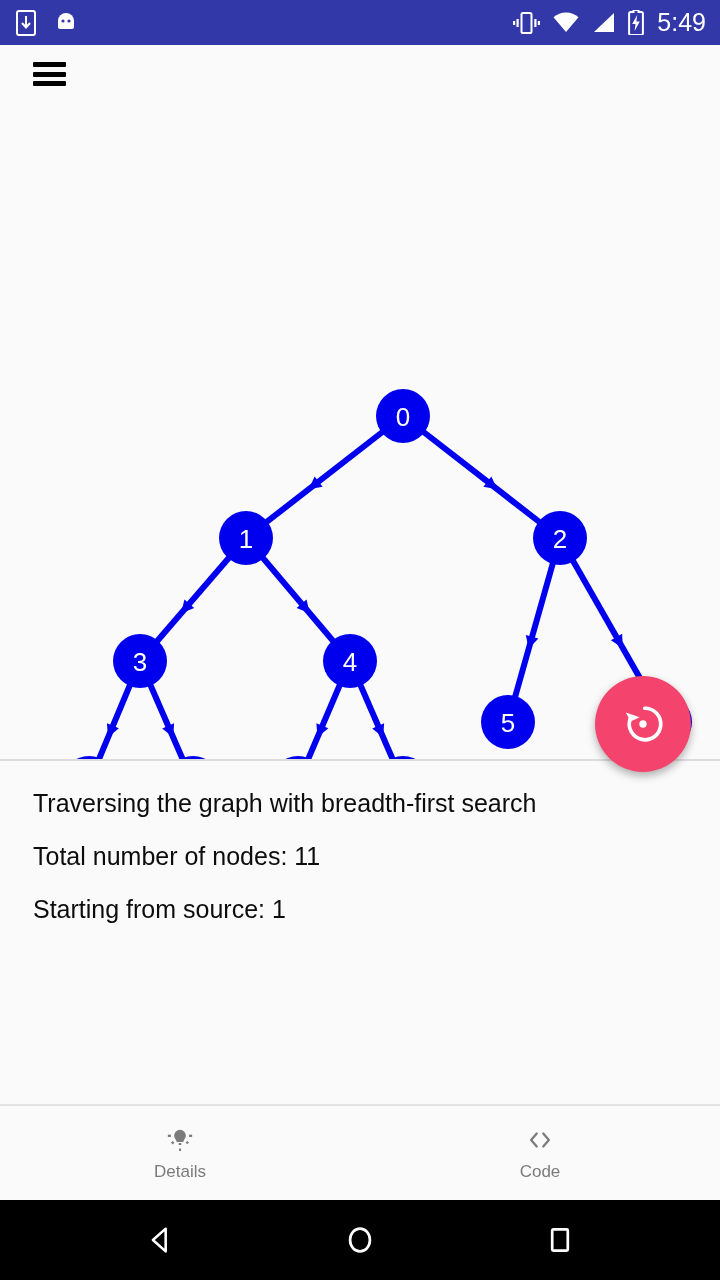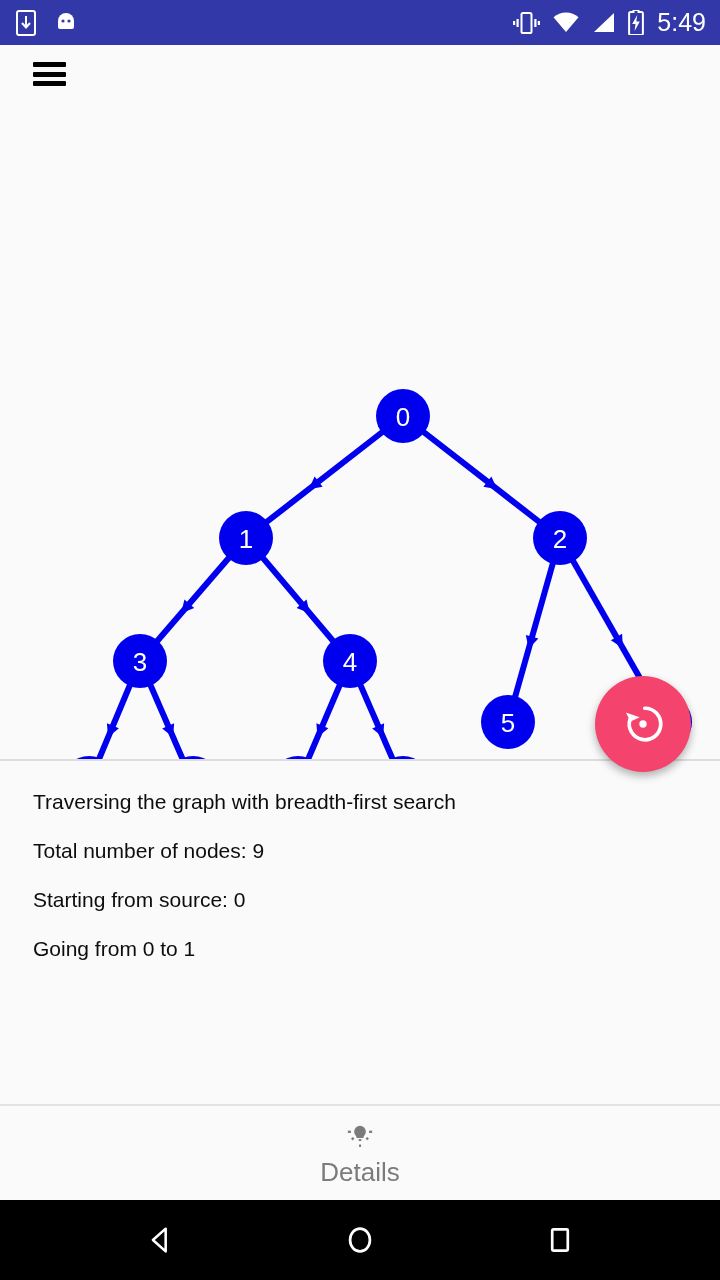--- a/index.html
+++ b/index.html
@@ -77,42 +77,42 @@
   }
 
   
   .log-panel {
     flex: 1 1 auto;
     background: #fafafa;
     padding: 30px 0 0 33px;
     overflow: hidden;
   }
   .log-line {
-    font-size: 21px;
+    font-size: 25px;
     color: #0d0d0d;
     line-height: 1;
     margin-bottom: 28px;
     white-space: nowrap;
   }
 
   
   .bottom-nav {
     flex: 0 0 96px;
     background: #fafafa;
     border-top: 2px solid #e2e2e2;
     display: flex; align-items: stretch;
   }
   .tab {
     flex: 1 1 0;
     display: flex; flex-direction: column;
     align-items: center; justify-content: center;
     gap: 9px;
     cursor: pointer;
   }
-  .tab-label { font-size: 26px; line-height: 1; }
+  .tab-label { font-size: 17px; line-height: 1; }
   .tab.inactive .tab-label { color: #7b7b7b; }
   .tab.active .tab-label { color: #3f51d5; }
   .tab-icon { height: 28px; display: flex; align-items: center; justify-content: center; }
 
   
   .android-nav {
     flex: 0 0 80px;
     background: #000000;
     display: flex; align-items: center; justify-content: space-around;
     padding: 0 60px;
@@ -216,42 +216,50 @@
   <div class="fab">
     <svg width="42" height="42" viewBox="0 0 24 24">
       <path d="M13 3 A9 9 0 1 1 4.6 9.2" fill="none" stroke="#ffffff" stroke-width="2.1" stroke-linecap="round"></path>
       <path d="M2.2 5.4 L4.9 10.6 L10.1 8.2 Z" fill="#ffffff"></path>
       <circle cx="12" cy="12" r="2.1" fill="#ffffff"></circle>
     </svg>
   </div>
 
   <div class="log-panel">
     <div class="log-line">Traversing the graph with breadth-first search</div>
-    <div class="log-line">Total number of nodes: 9</div>
-    <div class="log-line">Starting from source: 0</div>
-    <div class="log-line">Going from 0 to 1</div>
+    <div class="log-line">Total number of nodes: 11</div>
+    <div class="log-line">Starting from source: 1</div>
   </div>
 
   <div class="bottom-nav">
     <div class="tab inactive">
       <span class="tab-icon">
         <svg width="28" height="28" viewBox="0 0 24 24">
           <path d="M12 3.2 a5 5 0 0 1 5 5 c0 2.2 -1.3 3.2 -1.8 4.3 l-0.4 1.3 h-5.6 l-0.4 -1.3 C8.3 11.4 7 10.4 7 8.2 a5 5 0 0 1 5 -5 z" fill="#7b7b7b"></path>
           <rect x="10.9" y="14.6" width="2.2" height="1.7" fill="#7b7b7b"></rect>
           <rect x="11.2" y="19.3" width="1.7" height="2.1" fill="#7b7b7b"></rect>
           <rect x="1.6" y="7.4" width="2.6" height="2" fill="#7b7b7b"></rect>
           <rect x="19.8" y="7.4" width="2.6" height="2" fill="#7b7b7b"></rect>
           <rect x="4.7" y="13.3" width="2.1" height="2" fill="#7b7b7b" transform="rotate(40 5.7 14.3)"></rect>
           <rect x="17.2" y="13.3" width="2.1" height="2" fill="#7b7b7b" transform="rotate(-40 18.2 14.3)"></rect>
         </svg>
       </span>
       <span class="tab-label">Details</span>
     </div>
 
 
+    <div class="tab inactive">
+      <span class="tab-icon">
+        <svg width="30" height="28" viewBox="0 0 24 24">
+          <path d="M9.2 6.4 L4.4 12 L9.2 17.6" fill="none" stroke="#7b7b7b" stroke-width="1.9" stroke-linecap="round" stroke-linejoin="round"></path>
+          <path d="M14.8 6.4 L19.6 12 L14.8 17.6" fill="none" stroke="#7b7b7b" stroke-width="1.9" stroke-linecap="round" stroke-linejoin="round"></path>
+        </svg>
+      </span>
+      <span class="tab-label">Code</span>
+    </div>
   </div>
 
   <div class="android-nav">
     <div class="navbtn">
       <svg width="34" height="34" viewBox="0 0 24 24">
         <path d="M16 4 L7 12 L16 20 Z" fill="none" stroke="#ffffff" stroke-width="1.8" stroke-linejoin="round"></path>
       </svg>
     </div>
     <div class="navbtn">
       <svg width="34" height="34" viewBox="0 0 24 24">

